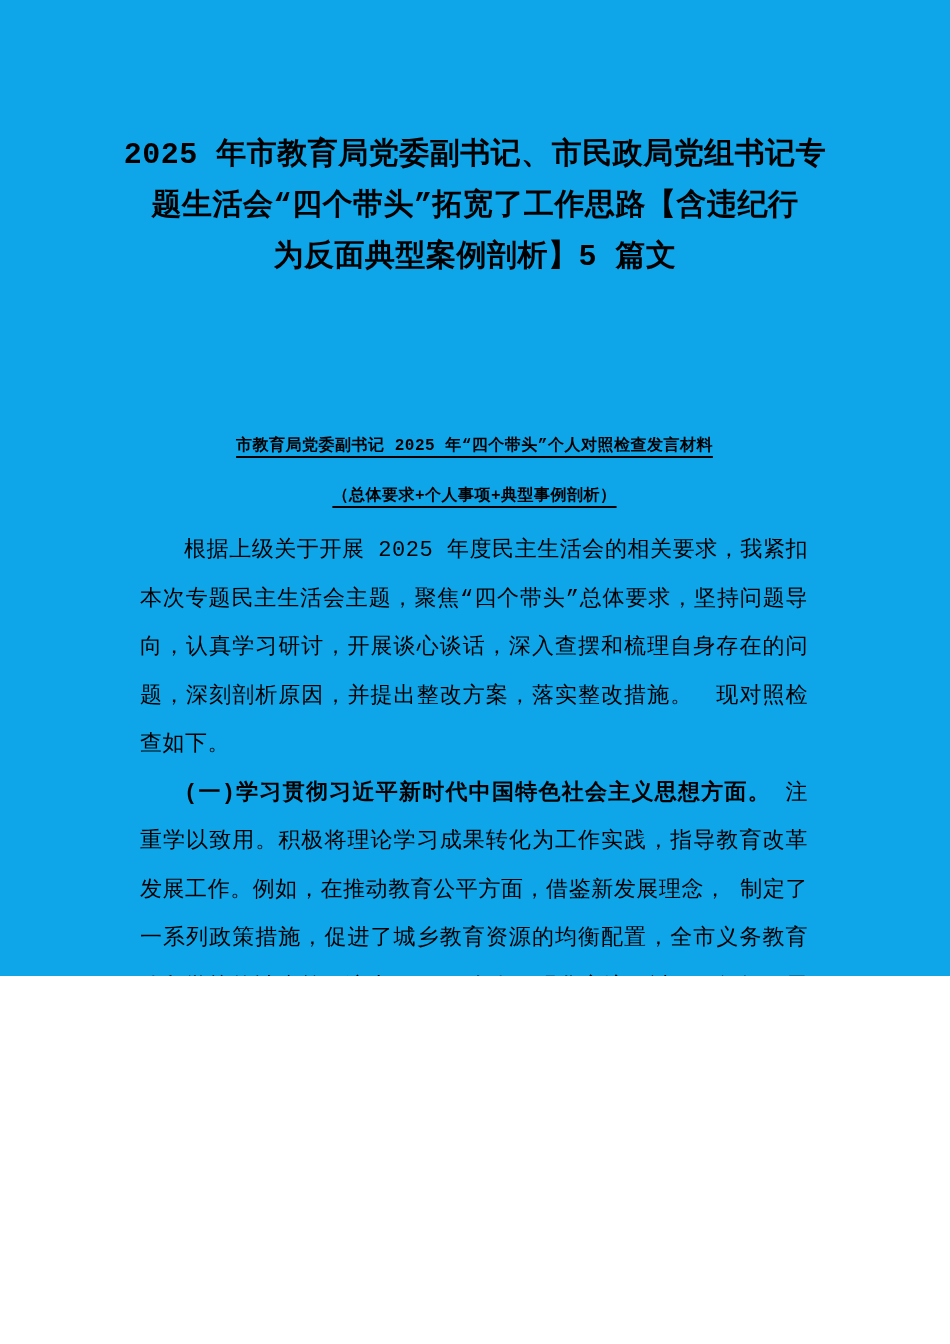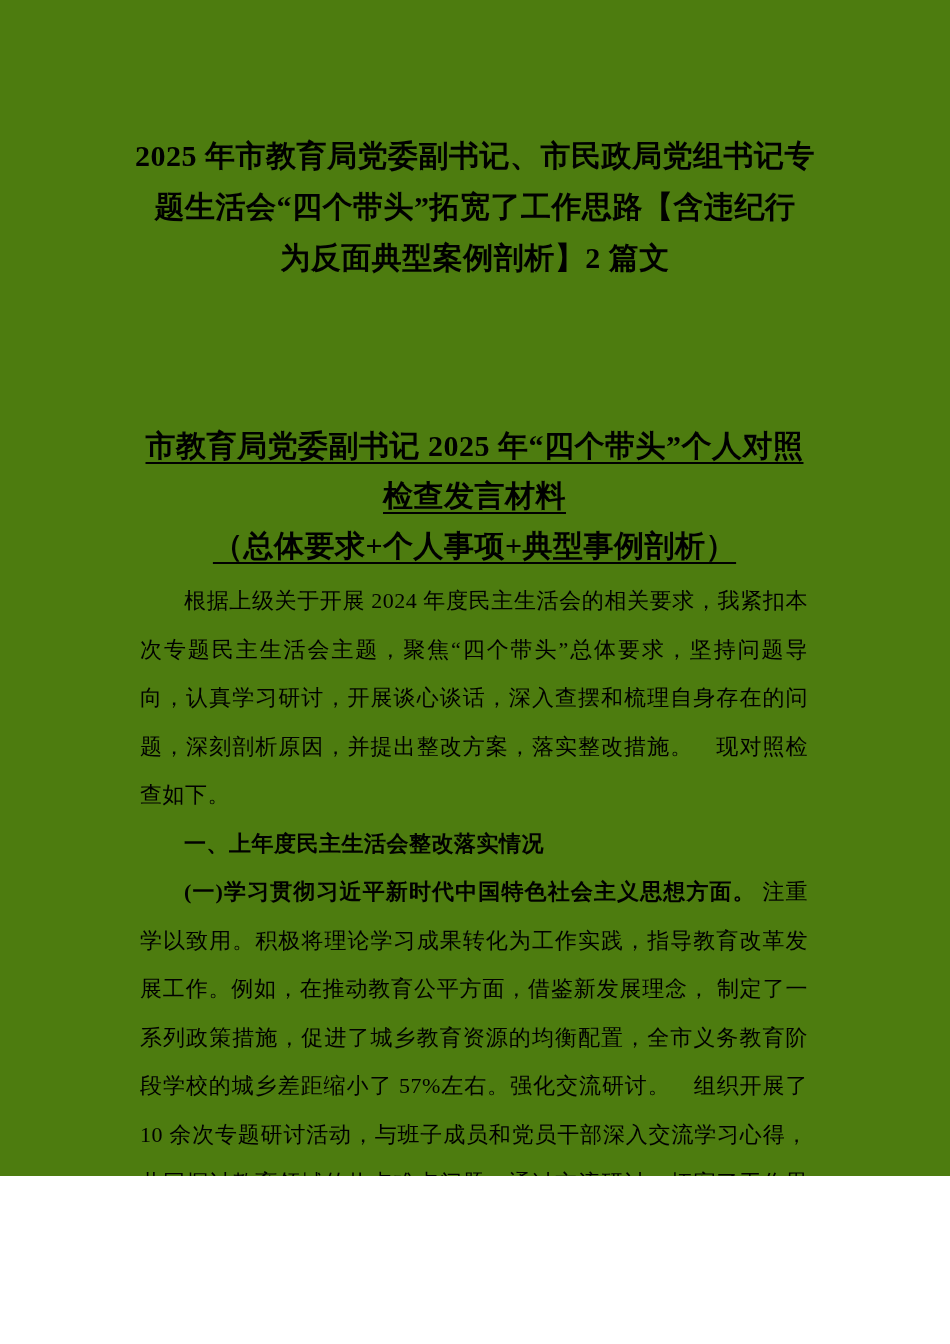--- a/index.html
+++ b/index.html
@@ -3,38 +3,38 @@
 <meta charset="utf-8">
 <style>
   html, body {
     margin: 0;
     padding: 0;
     background: #ffffff;
   }
   .page {
     position: relative;
     width: 950px;
-    height: 1176px;
-    background: #4d7c0f;
+    height: 976px;
+    background: #0ea5e9;
     overflow: hidden;
-    font-family: Liberation Serif, serif;
+    font-family: Liberation Mono, monospace;
     color: #000000;
   }
   .doc-title {
     margin: 130px 110px 0 110px;
     text-align: center;
     font-size: 30px;
     font-weight: 700;
     line-height: 51px;
     letter-spacing: 0.5px;
   }
   .doc-subtitle {
     margin: 138px 141px 0 140px;
     text-align: center;
-    font-size: 30px;
+    font-size: 16px;
     font-weight: 700;
     line-height: 50px;
     letter-spacing: 0.5px;
   }
   .doc-subtitle .u {
     text-decoration: underline;
     text-decoration-thickness: 2px;
     text-underline-offset: 6px;
   }
   .body-para, .section-heading {
@@ -57,27 +57,26 @@
   }
 </style>
 </head>
 <body>
 
 <div class="page">
 
   <div class="doc-title">
     <div>2025 年市教育局党委副书记、市民政局党组书记专</div>
     <div>题生活会“四个带头”拓宽了工作思路【含违纪行</div>
-    <div>为反面典型案例剖析】2 篇文</div>
+    <div>为反面典型案例剖析】5 篇文</div>
   </div>
 
   <div class="doc-subtitle">
     <div><span class="u">市教育局党委副书记 2025 年“四个带头”个人对照检查发言材料</span></div>
     <div><span class="u">（总体要求+个人事项+典型事例剖析）</span></div>
   </div>
 
-  <p class="body-para first">根据上级关于开展 2024 年度民主生活会的相关要求，我紧扣本次专题民主生活会主题，聚焦“四个带头”总体要求，坚持问题导向，认真学习研讨，开展谈心谈话，深入查摆和梳理自身存在的问题，深刻剖析原因，并提出整改方案，落实整改措施。　现对照检查如下。</p>
+  <p class="body-para first">根据上级关于开展 2025 年度民主生活会的相关要求，我紧扣本次专题民主生活会主题，聚焦“四个带头”总体要求，坚持问题导向，认真学习研讨，开展谈心谈话，深入查摆和梳理自身存在的问题，深刻剖析原因，并提出整改方案，落实整改措施。　现对照检查如下。</p>
 
-  <h2 class="section-heading">一、上年度民主生活会整改落实情况</h2>
 
   <p class="body-para"><span class="bold-lead">(一)学习贯彻习近平新时代中国特色社会主义思想方面。</span><span> 注重学以致用。积极将理论学习成果转化为工作实践，指导教育改革发展工作。例如，在推动教育公平方面，借鉴新发展理念， 制定了一系列政策措施，促进了城乡教育资源的均衡配置，全市义务教育阶段学校的城乡差距缩小了 57%左右。强化交流研讨。　组织开展了 10 余次专题研讨活动，与班子成员和党员干部深入交流学习心得，共同探讨教育领域的热点难点问题。通过交流研讨，拓宽了工作思路，提高了解决实际问题的能力。</span></p>
 
 </div>
 
 </body></html>

